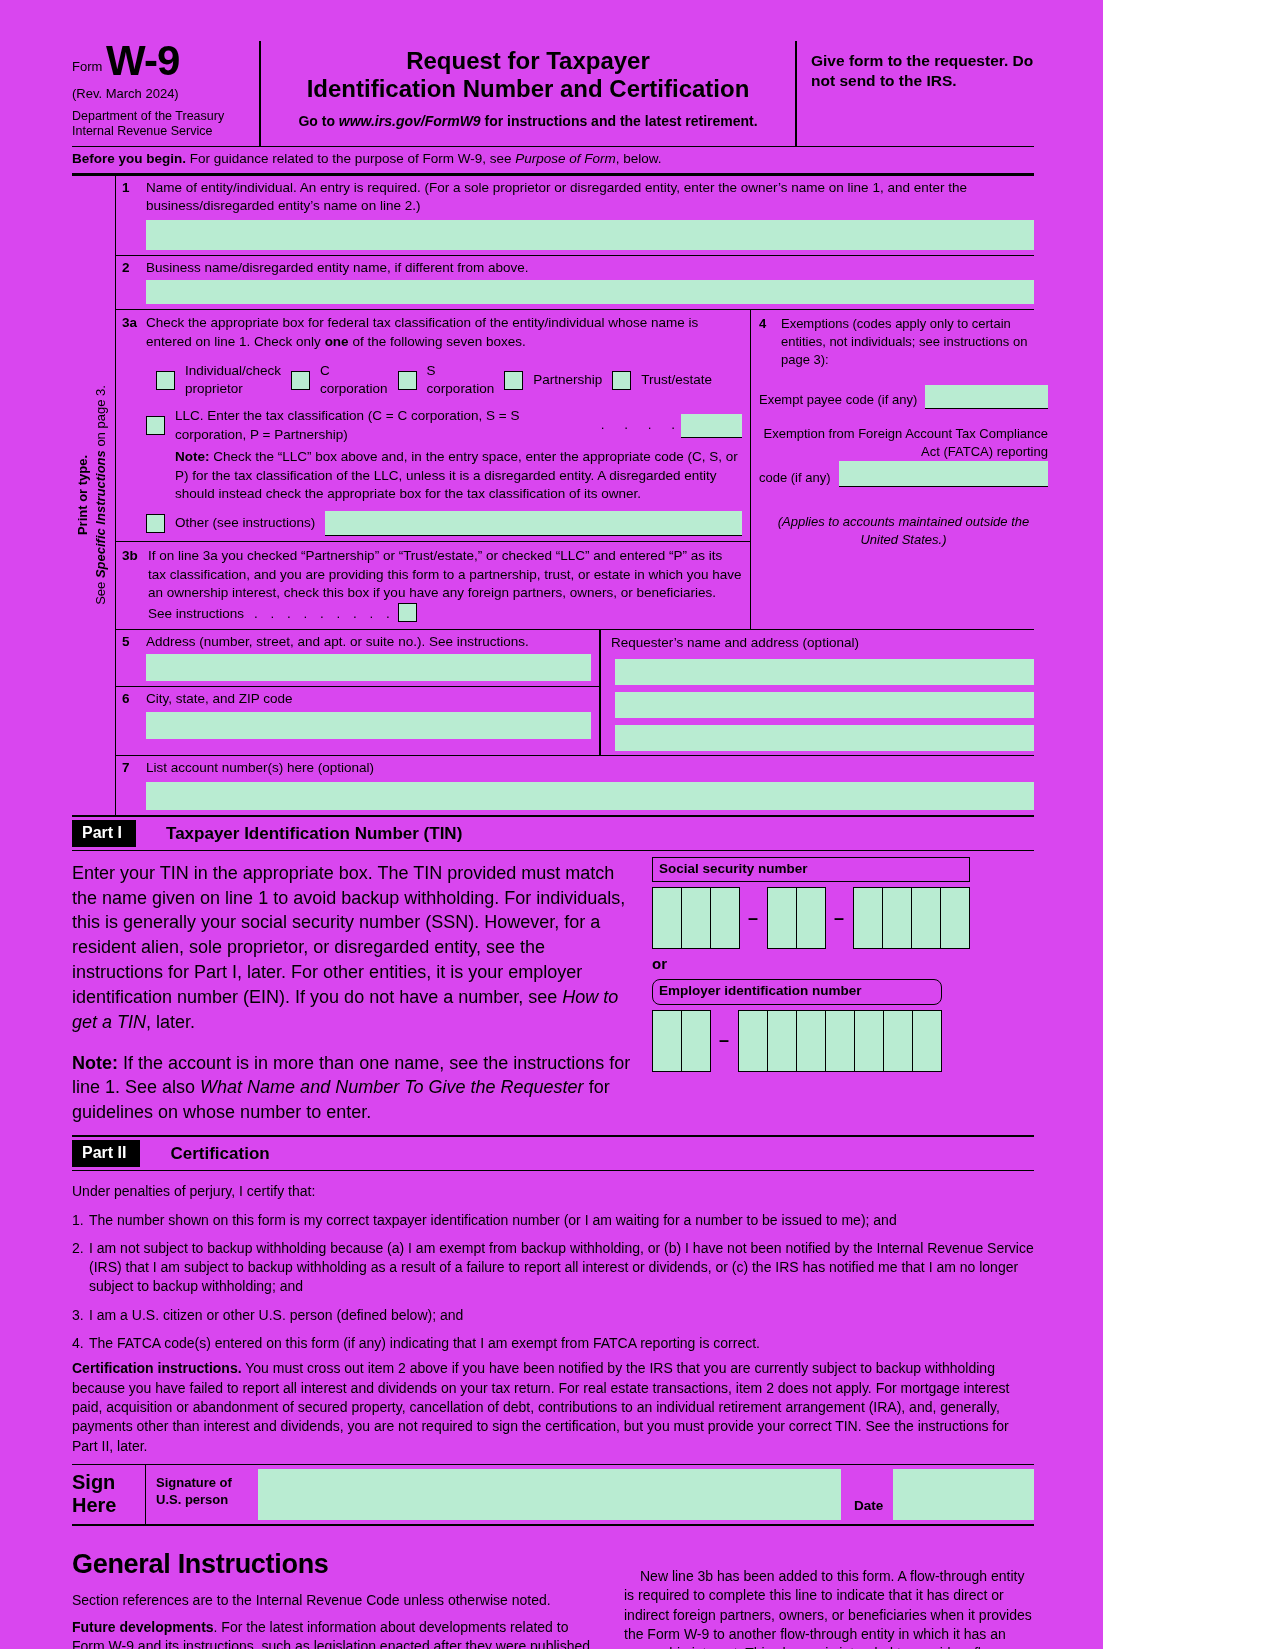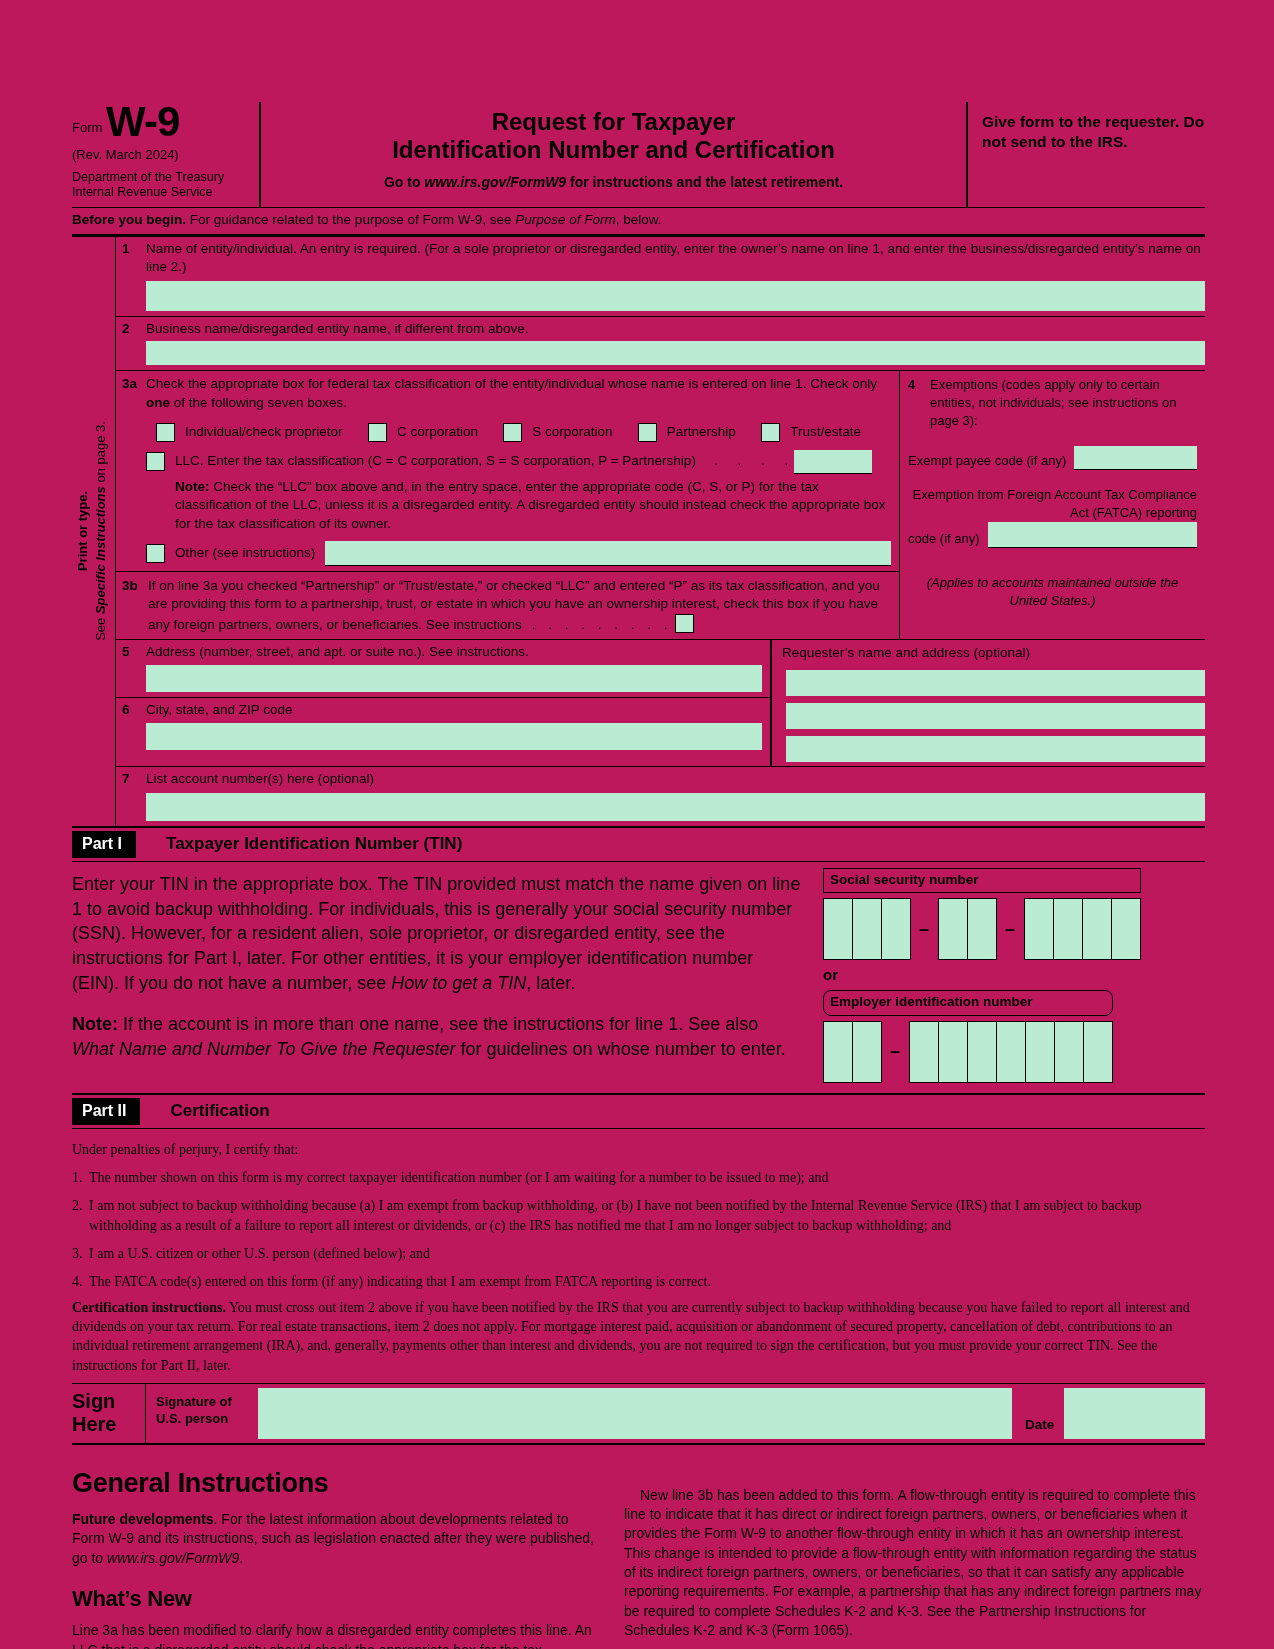--- a/index.html
+++ b/index.html
@@ -1,20 +1,20 @@
 <!DOCTYPE html>
 <html><head>
 <meta charset="utf-8">
 <style>
   * { box-sizing: border-box; }
   html,body { margin:0; padding:0; background:#fff; }
   .page {
-    width:1274px; height:1649px; background:#be185d; color:#000;
+    width:1103px; height:1649px; background:#d946ef; color:#000;
     font-family:"Liberation Sans", sans-serif; font-size:13.5px; line-height:1.38;
-    padding:102px 69px 0 72px; position:relative; overflow:hidden;
+    padding:41px 69px 0 72px; position:relative; overflow:hidden;
   }
   .b { font-weight:bold; } .i { font-style:italic; } .bi { font-weight:bold; font-style:italic; }
 
   
   .header { display:flex; border-bottom:1.5px solid #000; }
   .h-left { width:187px; padding:2px 8px 6px 0; }
   .form-word { font-size:13px; }
   .form-number { font-size:42px; font-weight:bold; letter-spacing:-1px; line-height:.85; vertical-align:-4px; }
   .h-rev { font-size:13px; margin-top:6px; }
   .h-dept { font-size:12.5px; margin-top:6px; line-height:1.25; }
@@ -96,21 +96,21 @@
   .tin-label { border:1.5px solid #000; font-weight:bold; font-size:13.5px; padding:2px 6px 3px; }
   .ssn-label { width:318px; }
   .ein-label { width:290px;border-radius:8px; }
   .cells { display:flex; align-items:center; margin-top:5px; }
   .cellgrp { display:flex; }
   .cell { width:30px; height:62px; background:#b9ecd2; border:1px solid #000; margin-right:-1px; }
   .dash { font-weight:bold; font-size:18px; padding:0 9px; }
   .or-word { font-weight:bold; font-size:15px; margin:5px 0 4px; }
 
   
-  .p2-body { padding:5px 0 0; font-size:14px;font-family:Liberation Serif, serif; }
+  .p2-body { padding:5px 0 0; font-size:14px; }
   .p2-body p { margin:6px 0 0; }
   .cert-item { display:flex; margin-top:9px; }
   .cert-item .num { width:17px; flex:0 0 17px; }
   .cert-item .txt { flex:1; }
   .cert-instr { margin-top:10px; }
 
   
   .sign-row { display:flex; border-top:1.5px solid #000; border-bottom:2.5px solid #000; margin-top:8px; height:62px; }
   .sign-big { width:73px; flex:0 0 73px; font-weight:bold; font-size:20px; line-height:1.15; padding-top:6px; }
   .sign-divider { border-left:1.5px solid #000; }
@@ -392,20 +392,21 @@
       <div>U.S. person</div>
     </div>
     <div class="fill sig-field"></div>
     <div class="date-word">Date</div>
     <div class="fill date-field"></div>
   </div>
 
   <div class="instr">
     <div class="instr-col-l">
       <div class="gi-title">General Instructions</div>
+      <p>Section references are to the Internal Revenue Code unless otherwise noted.</p>
       <p><span class="b">Future developments</span><span>. For the latest information about developments related to Form W-9 and its instructions, such as legislation enacted after they were published, go to </span><span class="i">www.irs.gov/FormW9</span><span>.</span></p>
       <div class="h2-title">What’s New</div>
       <p>Line 3a has been modified to clarify how a disregarded entity completes this line. An LLC that is a disregarded entity should check the appropriate box for the tax classification of its owner. Otherwise, it should check the “LLC” box and enter its appropriate tax classification.</p>
     </div>
     <div class="instr-col-r">
       <p class="indent-first">New line 3b has been added to this form. A flow-through entity is required to complete this line to indicate that it has direct or indirect foreign partners, owners, or beneficiaries when it provides the Form W-9 to another flow-through entity in which it has an ownership interest. This change is intended to provide a flow-through entity with information regarding the status of its indirect foreign partners, owners, or beneficiaries, so that it can satisfy any applicable reporting requirements. For example, a partnership that has any indirect foreign partners may be required to complete Schedules K-2 and K-3. See the Partnership Instructions for Schedules K-2 and K-3 (Form 1065).</p>
       <div class="h2-title">Purpose of Form</div>
 
     </div>
   </div>

